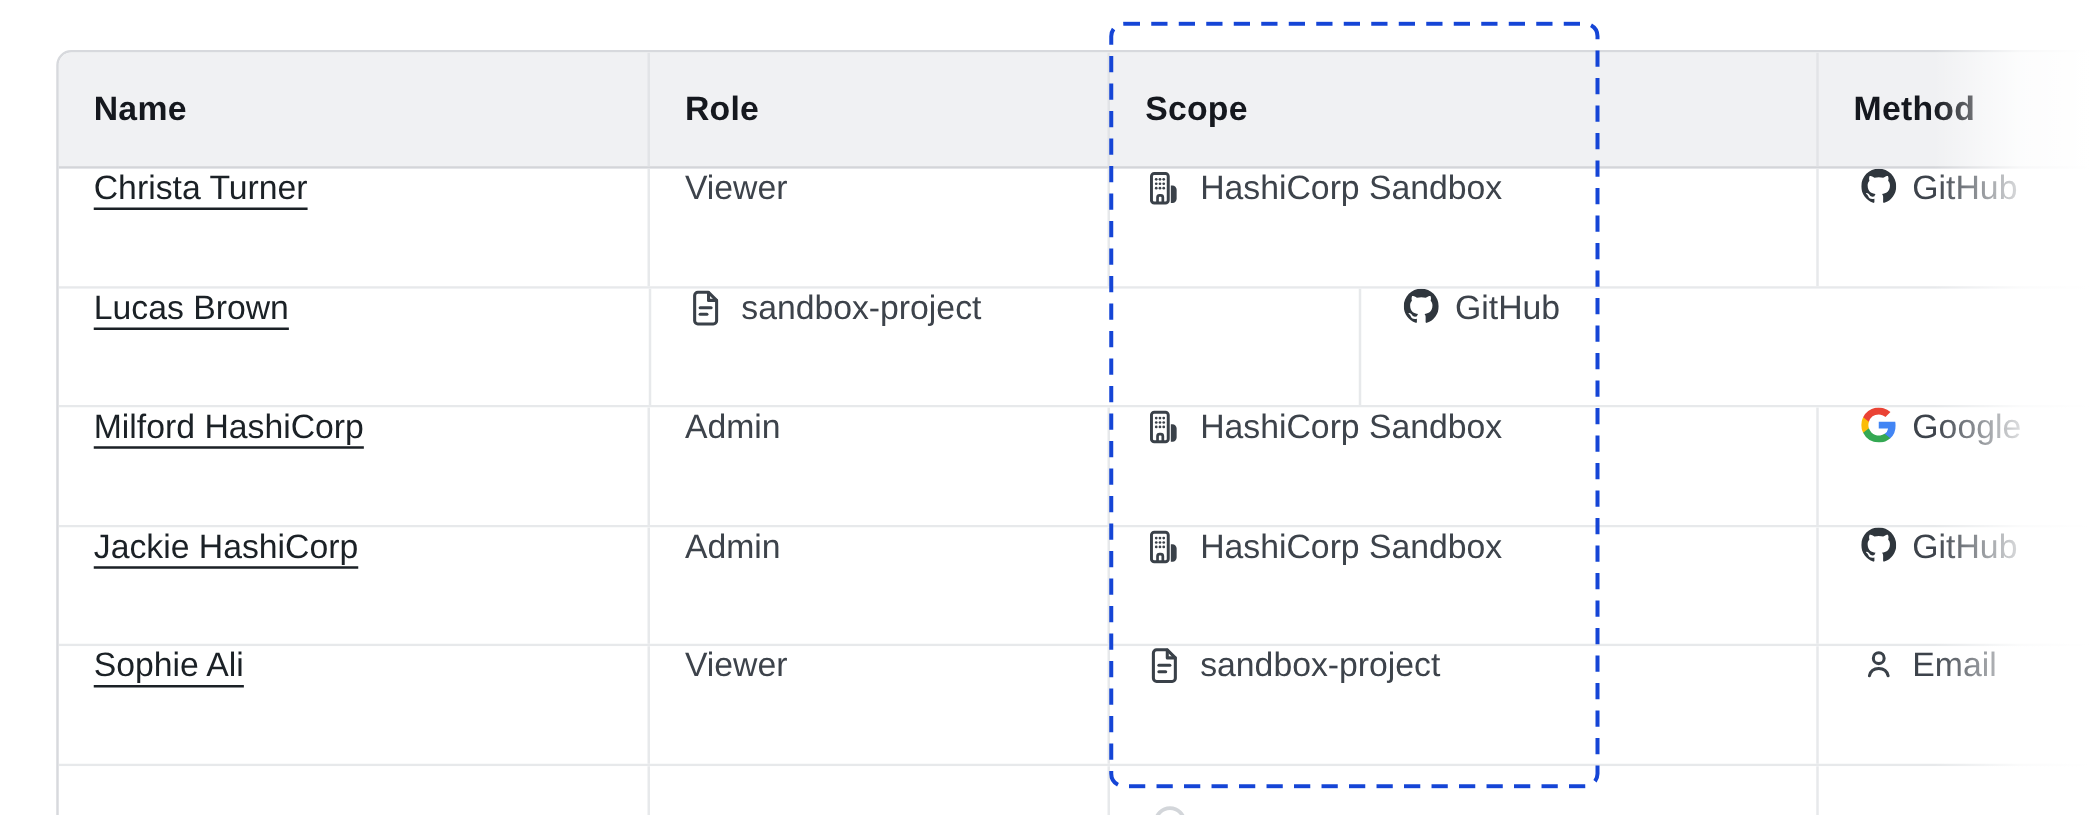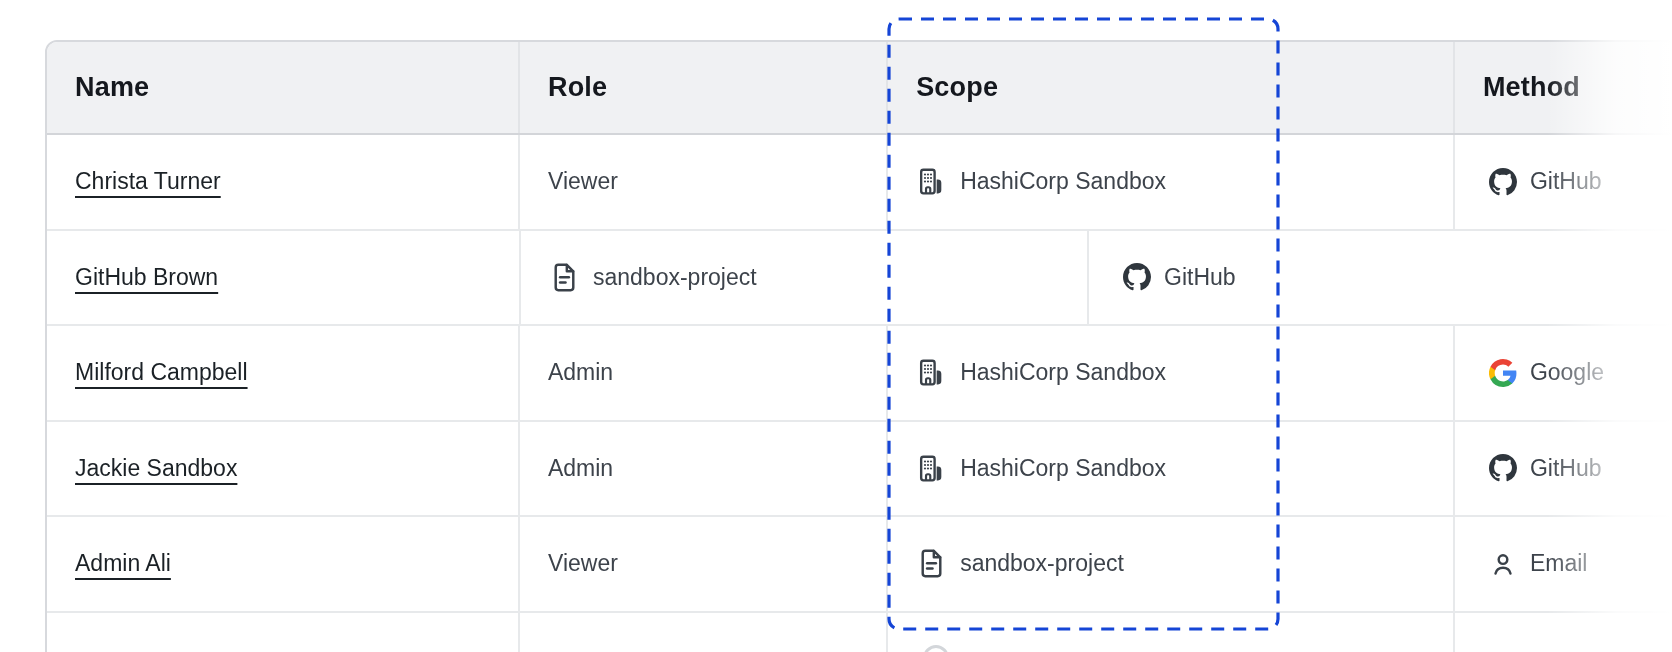--- a/index.html
+++ b/index.html
@@ -41,25 +41,25 @@
   .th:last-child { border-right: none; }
 
   .tr {
     display: flex;
     height: 95.5px;
     border-bottom: 2px solid #e7e9eb;
     box-sizing: border-box;
     background: #ffffff;
   }
   .td {
-    display: flex; align-items: center;
+    display: flex; 
     box-sizing: border-box;
     border-right: 2px solid #e7e9eb;
     padding-left: 28px;
-    font-size: 23px; color: #3d434b;
+    font-size: 27px; color: #3d434b;
   }
   .td:last-child { border-right: none; }
 
   .col-name   { width: 474px; }
   .col-role   { width: 369px; }
   .col-scope  { width: 568px; }
   .col-method { width: 404px; }
   .td.col-scope  { }
   .td.col-method { padding-left: 34px; }
 
@@ -152,21 +152,21 @@
             <svg viewBox="0 0 16 16" fill="#2f363d">
               <path d="M8 0C3.58 0 0 3.58 0 8c0 3.54 2.29 6.53 5.47 7.59.4.07.55-.17.55-.38 0-.19-.01-.82-.01-1.49-2.01.37-2.53-.49-2.69-.94-.09-.23-.48-.94-.82-1.13-.28-.15-.68-.52-.01-.53.63-.01 1.08.58 1.23.82.72 1.21 1.87.87 2.33.66.07-.52.28-.87.51-1.07-1.78-.2-3.64-.89-3.64-3.95 0-.87.31-1.59.82-2.15-.08-.2-.36-1.02.08-2.12 0 0 .67-.21 2.2.82.64-.18 1.32-.27 2-.27s1.36.09 2 .27c1.53-1.04 2.2-.82 2.2-.82.44 1.1.16 1.92.08 2.12.51.56.82 1.27.82 2.15 0 3.07-1.87 3.75-3.65 3.95.29.25.54.73.54 1.48 0 1.07-.01 1.93-.01 2.2 0 .21.15.46.55.38A8.01 8.01 0 0 0 16 8c0-4.42-3.58-8-8-8z"></path>
             </svg>
           </span>
       <span>GitHub</span>
     </div>
   </div>
 
   <div class="tr">
     <div class="td col-name">
-      <a class="name-link">GitHub Brown</a>
+      <a class="name-link">Lucas Brown</a>
     </div>
     <div class="td col-scope">
       <span class="cell-icon">
             <svg viewBox="0 0 24 24" fill="none" stroke="#3a4149" stroke-width="1.9" stroke-linecap="round" stroke-linejoin="round">
               <path d="M5.2 4.2a2 2 0 0 1 2-2h6.6l5 5v12.6a2 2 0 0 1-2 2H7.2a2 2 0 0 1-2-2z"></path>
               <path d="M13.8 2.4v4.8h4.9"></path>
               <line x1="8.6" y1="11.8" x2="15.4" y2="11.8"></line>
               <line x1="8.6" y1="15.8" x2="12.8" y2="15.8"></line>
             </svg>
           </span>
@@ -177,21 +177,21 @@
             <svg viewBox="0 0 16 16" fill="#2f363d">
               <path d="M8 0C3.58 0 0 3.58 0 8c0 3.54 2.29 6.53 5.47 7.59.4.07.55-.17.55-.38 0-.19-.01-.82-.01-1.49-2.01.37-2.53-.49-2.69-.94-.09-.23-.48-.94-.82-1.13-.28-.15-.68-.52-.01-.53.63-.01 1.08.58 1.23.82.72 1.21 1.87.87 2.33.66.07-.52.28-.87.51-1.07-1.78-.2-3.64-.89-3.64-3.95 0-.87.31-1.59.82-2.15-.08-.2-.36-1.02.08-2.12 0 0 .67-.21 2.2.82.64-.18 1.32-.27 2-.27s1.36.09 2 .27c1.53-1.04 2.2-.82 2.2-.82.44 1.1.16 1.92.08 2.12.51.56.82 1.27.82 2.15 0 3.07-1.87 3.75-3.65 3.95.29.25.54.73.54 1.48 0 1.07-.01 1.93-.01 2.2 0 .21.15.46.55.38A8.01 8.01 0 0 0 16 8c0-4.42-3.58-8-8-8z"></path>
             </svg>
           </span>
       <span>GitHub</span>
     </div>
   </div>
 
   <div class="tr">
     <div class="td col-name">
-      <a class="name-link">Milford Campbell</a>
+      <a class="name-link">Milford HashiCorp</a>
     </div>
     <div class="td col-role">
       <span>Admin</span>
     </div>
     <div class="td col-scope">
       <span class="cell-icon">
             <svg viewBox="0 0 30 30" fill="none">
               <rect x="5" y="3.6" width="13" height="22.9" rx="2.2" stroke="#3a4149" stroke-width="2.3"></rect>
               <path d="M9.7 26.5v-4.3c0-.9.7-1.6 1.6-1.6h.9c.9 0 1.6.7 1.6 1.6v4.3" stroke="#3a4149" stroke-width="2.1"></path>
               <circle cx="8.7" cy="8.2" r="1.05" fill="#3a4149"></circle>
@@ -216,21 +216,21 @@
               <path fill="#FBBC05" d="M3.95 10.71a5.4 5.4 0 0 1 0-3.42V4.96H.96a9 9 0 0 0 0 8.08l2.99-2.33z"></path>
               <path fill="#EA4335" d="M9 3.58c1.32 0 2.5.45 3.44 1.35l2.58-2.59A9 9 0 0 0 .96 4.96l2.99 2.33A5.36 5.36 0 0 1 9 3.58z"></path>
             </svg>
           </span>
       <span>Google</span>
     </div>
   </div>
 
   <div class="tr">
     <div class="td col-name">
-      <a class="name-link">Jackie Sandbox</a>
+      <a class="name-link">Jackie HashiCorp</a>
     </div>
     <div class="td col-role">
       <span>Admin</span>
     </div>
     <div class="td col-scope">
       <span class="cell-icon">
             <svg viewBox="0 0 30 30" fill="none">
               <rect x="5" y="3.6" width="13" height="22.9" rx="2.2" stroke="#3a4149" stroke-width="2.3"></rect>
               <path d="M9.7 26.5v-4.3c0-.9.7-1.6 1.6-1.6h.9c.9 0 1.6.7 1.6 1.6v4.3" stroke="#3a4149" stroke-width="2.1"></path>
               <circle cx="8.7" cy="8.2" r="1.05" fill="#3a4149"></circle>
@@ -252,21 +252,21 @@
             <svg viewBox="0 0 16 16" fill="#2f363d">
               <path d="M8 0C3.58 0 0 3.58 0 8c0 3.54 2.29 6.53 5.47 7.59.4.07.55-.17.55-.38 0-.19-.01-.82-.01-1.49-2.01.37-2.53-.49-2.69-.94-.09-.23-.48-.94-.82-1.13-.28-.15-.68-.52-.01-.53.63-.01 1.08.58 1.23.82.72 1.21 1.87.87 2.33.66.07-.52.28-.87.51-1.07-1.78-.2-3.64-.89-3.64-3.95 0-.87.31-1.59.82-2.15-.08-.2-.36-1.02.08-2.12 0 0 .67-.21 2.2.82.64-.18 1.32-.27 2-.27s1.36.09 2 .27c1.53-1.04 2.2-.82 2.2-.82.44 1.1.16 1.92.08 2.12.51.56.82 1.27.82 2.15 0 3.07-1.87 3.75-3.65 3.95.29.25.54.73.54 1.48 0 1.07-.01 1.93-.01 2.2 0 .21.15.46.55.38A8.01 8.01 0 0 0 16 8c0-4.42-3.58-8-8-8z"></path>
             </svg>
           </span>
       <span>GitHub</span>
     </div>
   </div>
 
   <div class="tr">
     <div class="td col-name">
-      <a class="name-link">Admin Ali</a>
+      <a class="name-link">Sophie Ali</a>
     </div>
     <div class="td col-role">
       <span>Viewer</span>
     </div>
     <div class="td col-scope">
       <span class="cell-icon">
             <svg viewBox="0 0 24 24" fill="none" stroke="#3a4149" stroke-width="1.9" stroke-linecap="round" stroke-linejoin="round">
               <path d="M5.2 4.2a2 2 0 0 1 2-2h6.6l5 5v12.6a2 2 0 0 1-2 2H7.2a2 2 0 0 1-2-2z"></path>
               <path d="M13.8 2.4v4.8h4.9"></path>
               <line x1="8.6" y1="11.8" x2="15.4" y2="11.8"></line>

